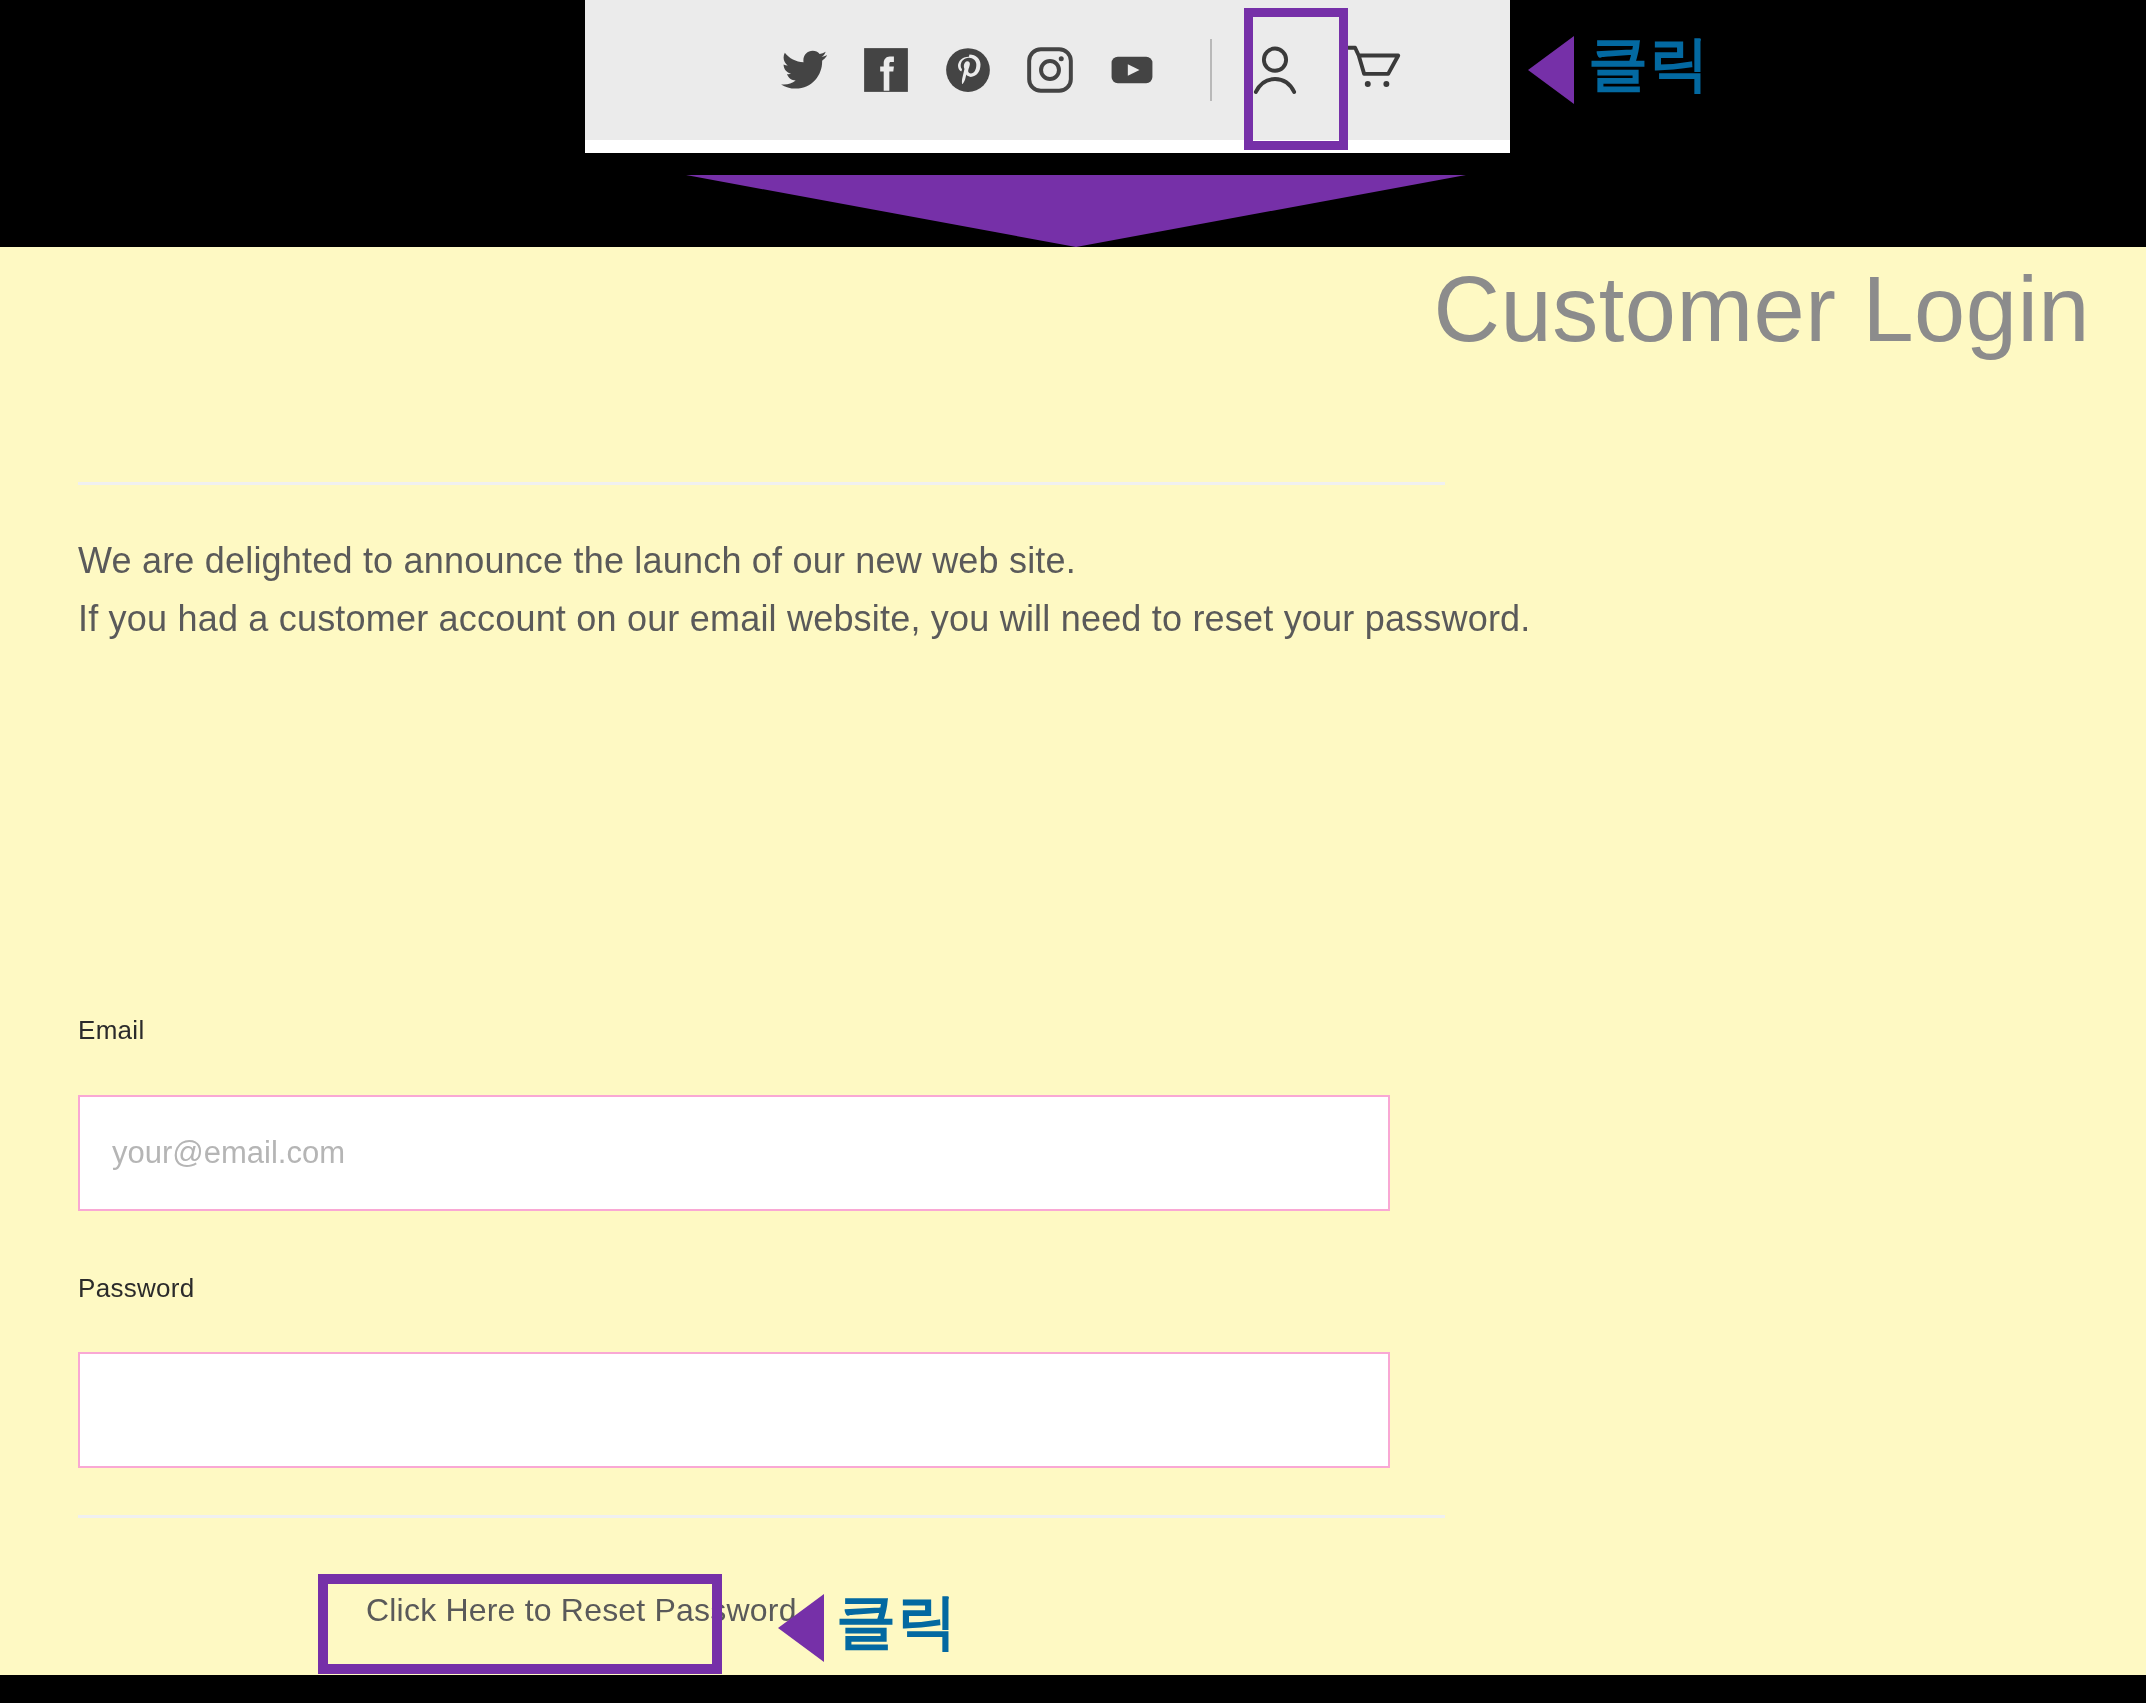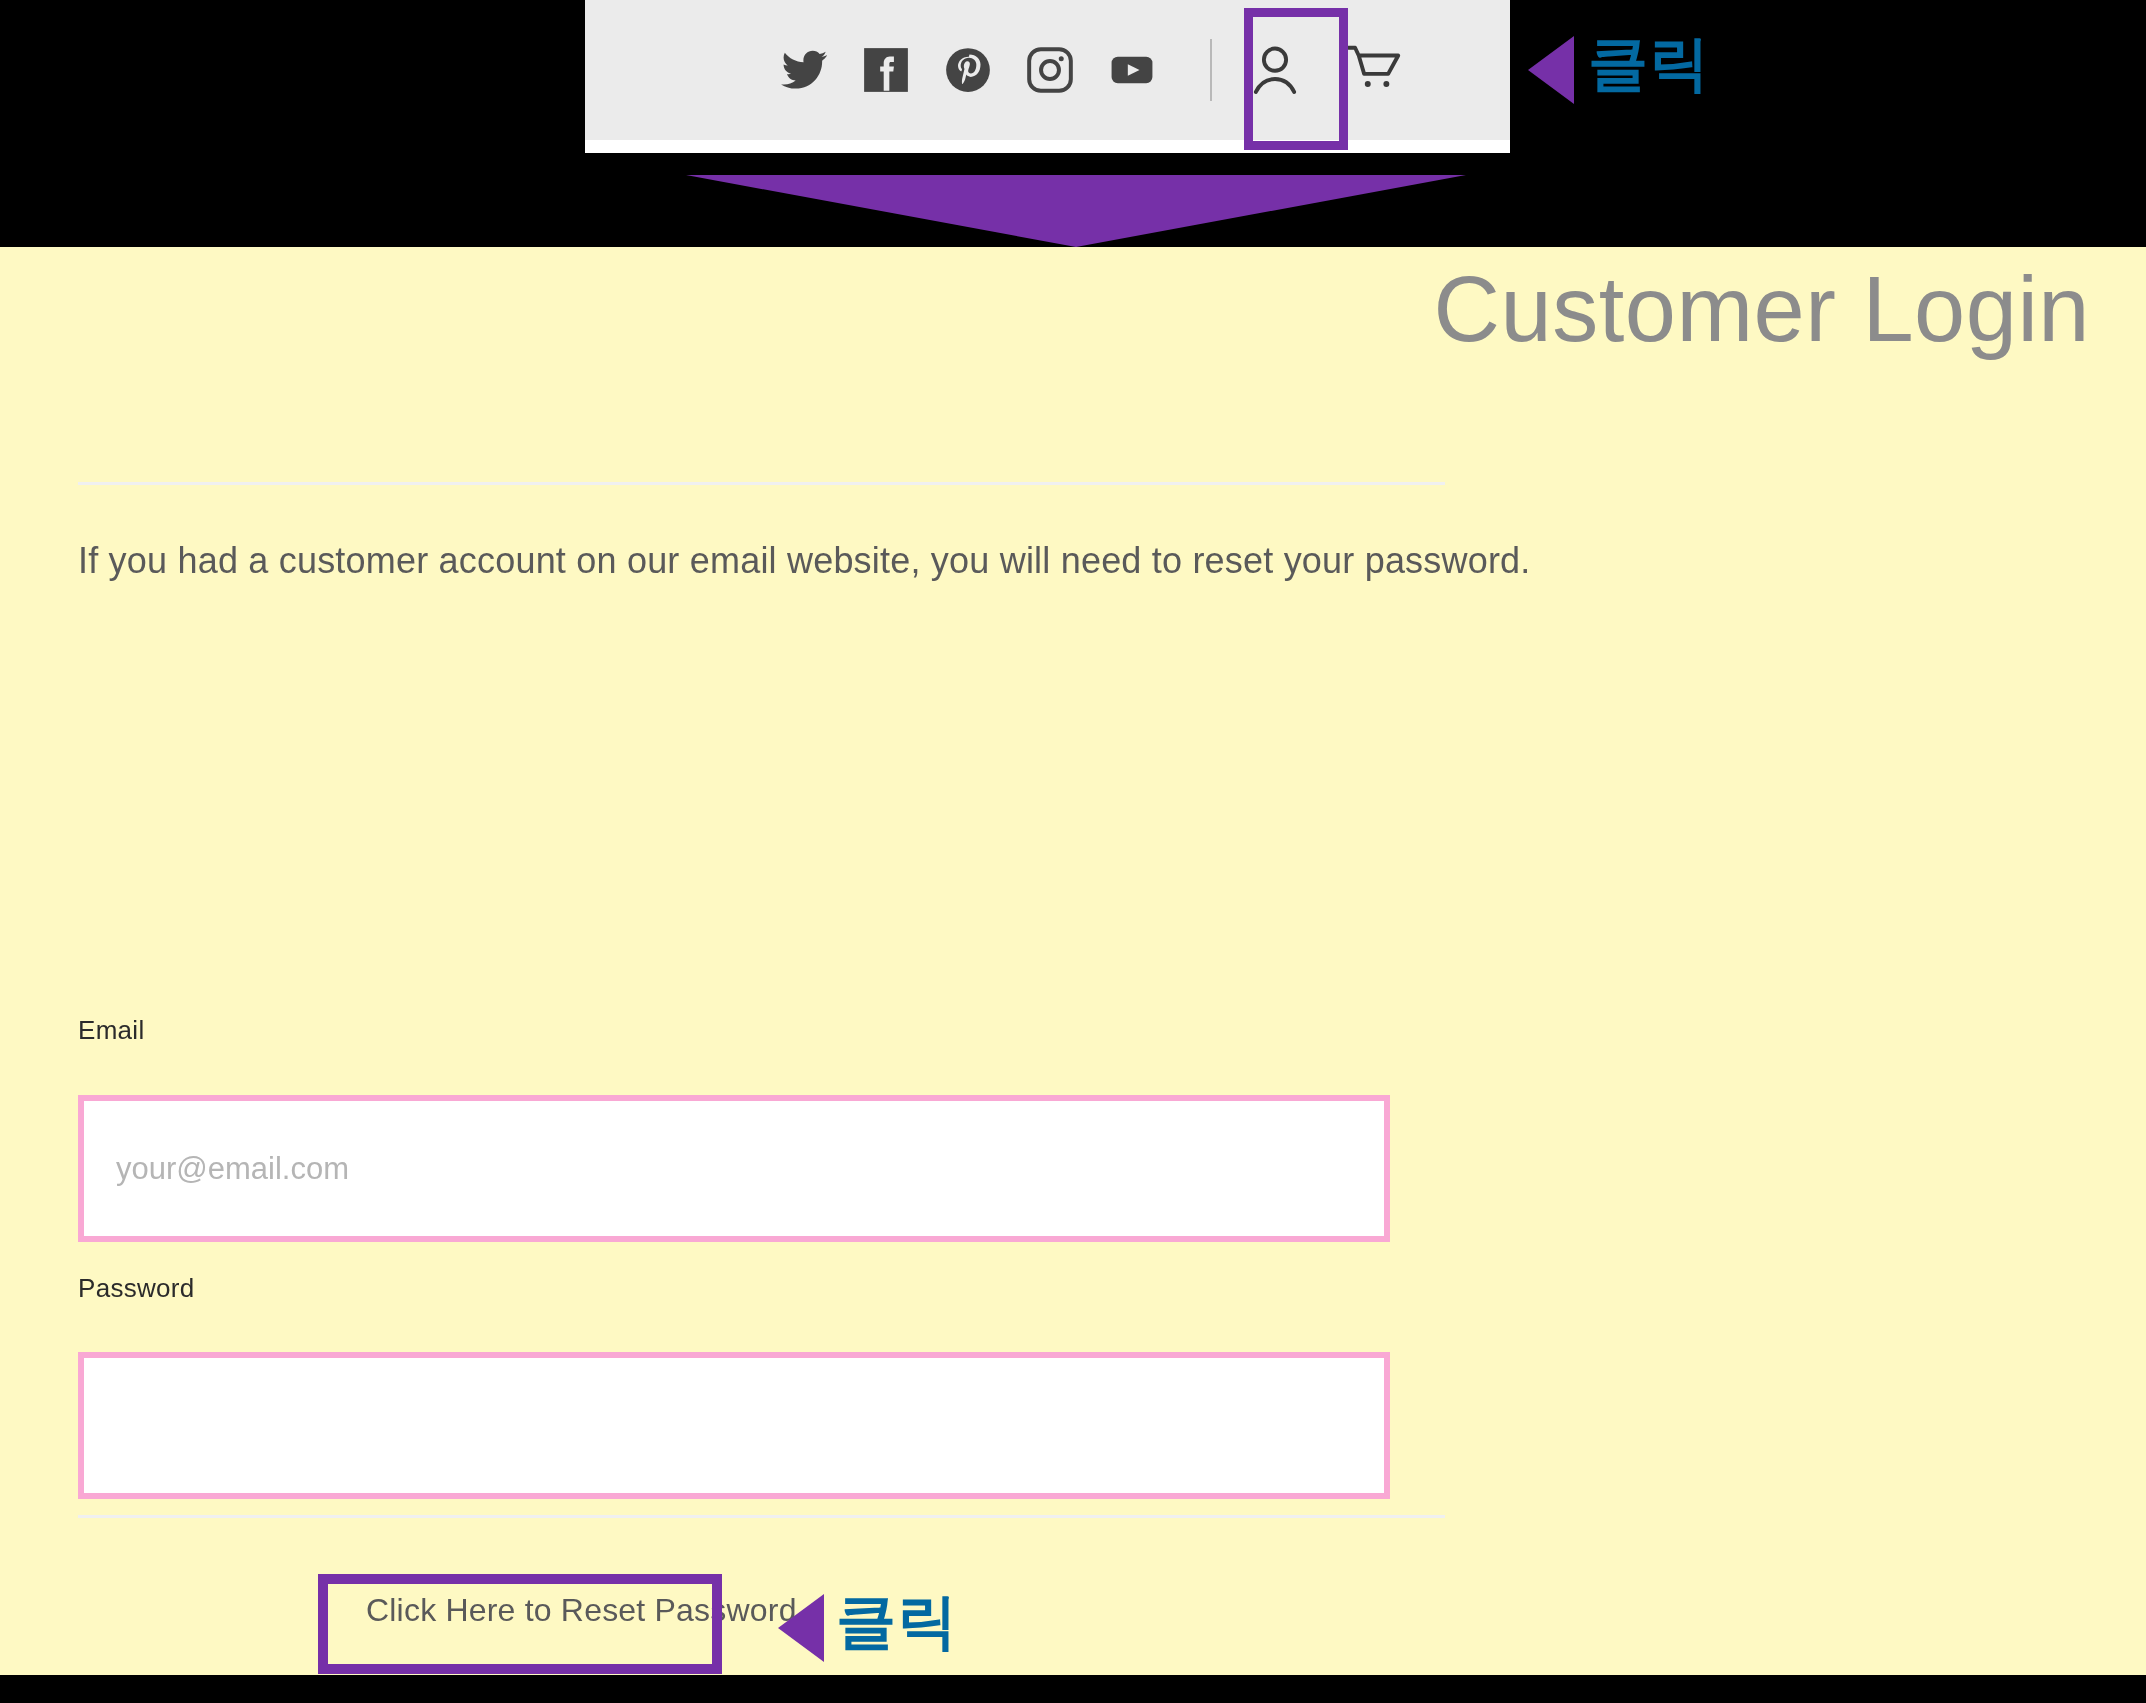--- a/index.html
+++ b/index.html
@@ -179,22 +179,22 @@
     font-weight: 400;
     letter-spacing: 0.3px;
   }
   #label-email    { top: 768px; }
   #label-password { top: 1026px; }
 
   .text-input {
     position: absolute;
     left: 78px;
     width: 1312px;
-    height: 147px;
-    border: 6px solid #f9a8d4;
+    height: 116px;
+    border: 2px solid #f9a8d4;
     background: #ffffff;
     box-sizing: border-box;
     font-family: "Liberation Sans", sans-serif;
     font-size: 31px;
     font-weight: 300;
     color: #4a4a4a;
     padding: 0 32px;
     outline: none;
     border-radius: 0;
   }
@@ -323,20 +323,21 @@
 
   <div class="big-down-arrow"></div>
 
   <div class="page">
 
     <div class="page-title">Customer Login</div>
 
     <div id="rule-top" class="rule"></div>
 
     <div class="intro">
+      <span class="line">We are delighted to announce the launch of our new web site.</span>
       <span class="line">If you had a customer account on our email website, you will need to reset your password.</span>
     </div>
 
     <label id="label-email" class="field-label">Email</label>
     <input id="input-email" class="text-input" type="text" placeholder="your@email.com" style="">
 
     <label id="label-password" class="field-label">Password</label>
     <input id="input-password" class="text-input" type="password" placeholder="" style="">
 
 

